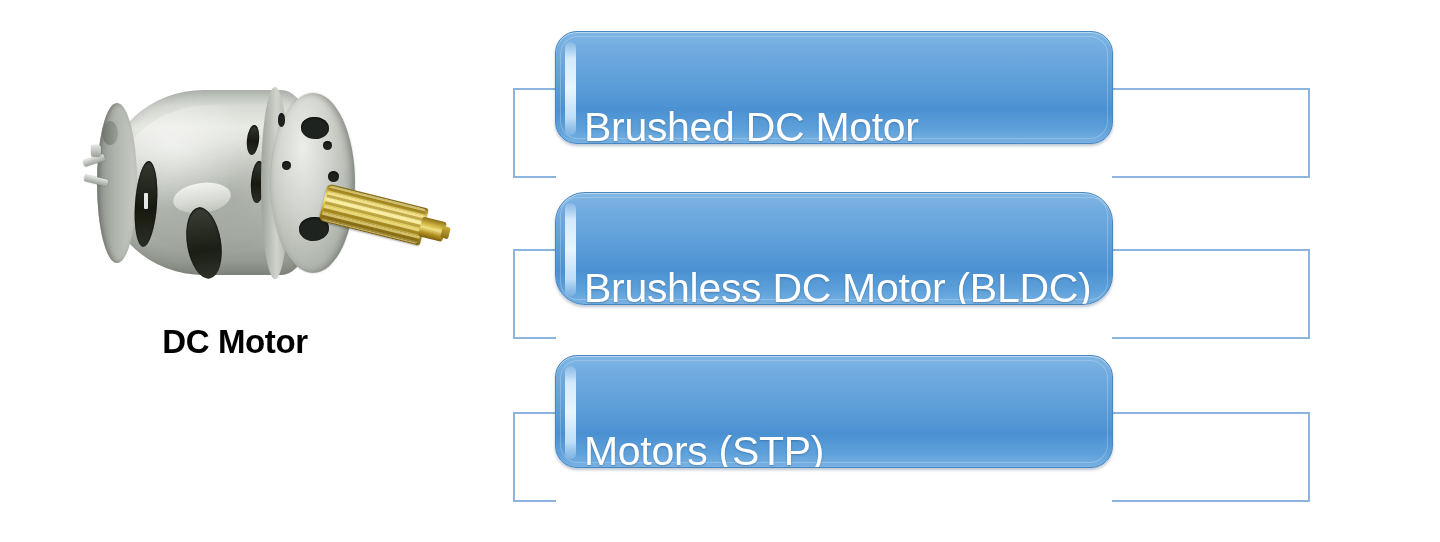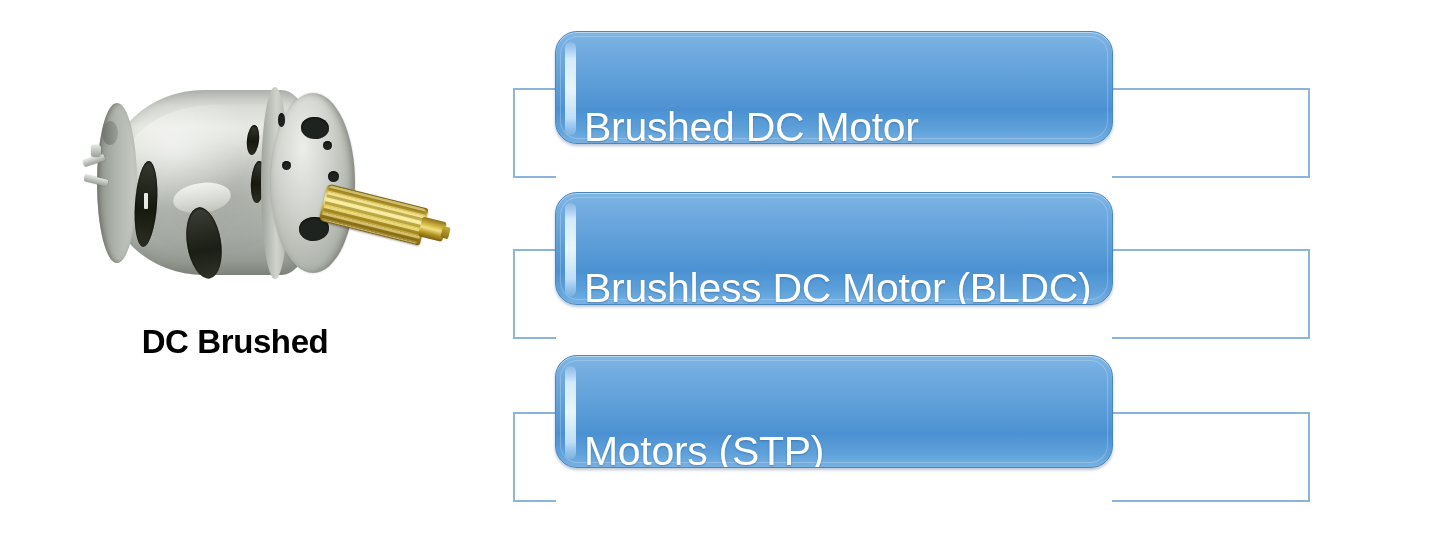--- a/index.html
+++ b/index.html
@@ -392,38 +392,38 @@
 
       <div class="shaft-wrap">
         <div class="shaft"></div>
         <div class="shaft-ribs"></div>
         <div class="shaft-tip"></div>
         <div class="shaft-end"></div>
       </div>
 
     </div>
 
-    <div class="motor-caption">DC Brushed</div>
+    <div class="motor-caption">DC Motor</div>
   </div>
 
   <div class="branches">
 
     <div class="branch-row" style="top:0px;">
       <div class="connector-rect" style="top:88px;"></div>
       <div class="rect-mask" style="top:86px;"></div>
       <div class="node-box" style="top:31px;">
         <div class="node-gloss"></div>
         <div class="node-label">Brushed DC Motor</div>
       </div>
     </div>
 
     <div class="branch-row" style="top:0px;">
       <div class="connector-rect" style="top:249px;"></div>
       <div class="rect-mask" style="top:247px;"></div>
-      <div class="node-box" style="top:192px;">
+      <div class="node-box" style="top:192px;border-radius:30px;">
         <div class="node-gloss"></div>
         <div class="node-label">Brushless DC Motor (BLDC)</div>
       </div>
     </div>
 
     <div class="branch-row" style="top:0px;">
       <div class="connector-rect" style="top:412px;"></div>
       <div class="rect-mask" style="top:410px;"></div>
       <div class="node-box" style="top:355px;">
         <div class="node-gloss"></div>

